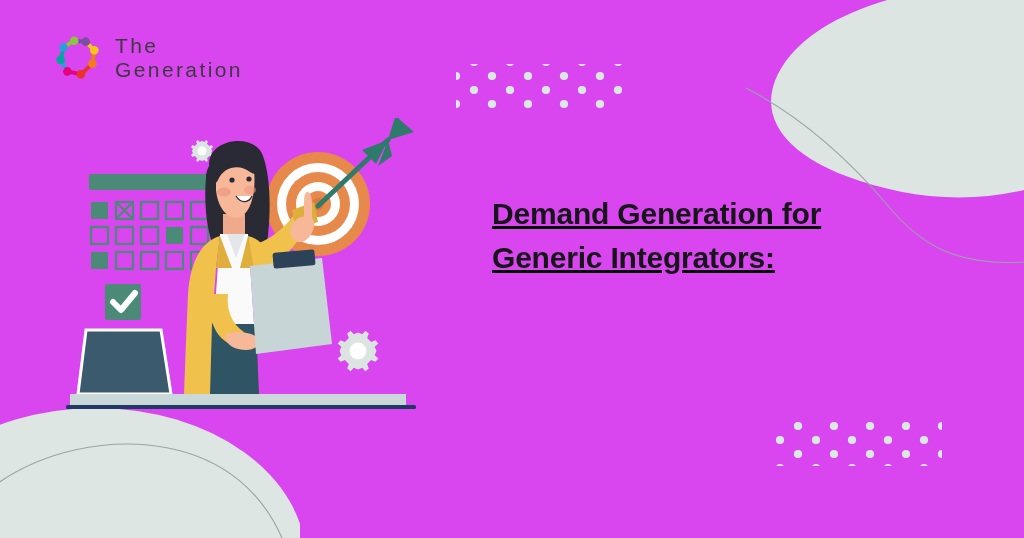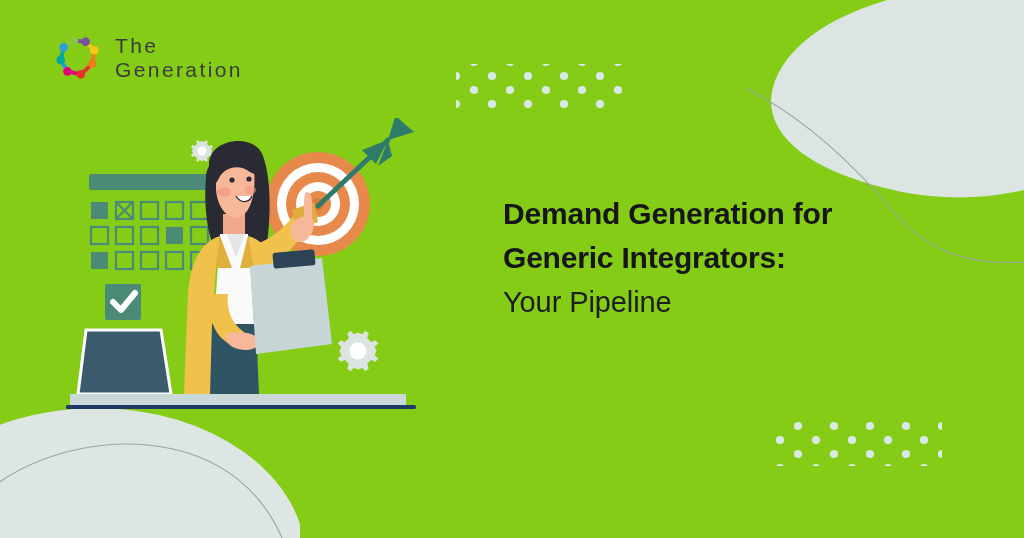--- a/index.html
+++ b/index.html
@@ -6,21 +6,21 @@
   * { margin:0; padding:0; box-sizing:border-box; }
   html, body {
     width:1024px; height:538px;
     background:#ffffff;
     font-family:"Liberation Sans", sans-serif;
     overflow:hidden;
   }
   #banner {
     position:relative;
     width:1024px; height:538px;
-    background:#84cc16;
+    background:#d946ef;
     overflow:hidden;
   }
 
   
   .bg-layer { position:absolute; inset:0; pointer-events:none; }
   .bg-svg { position:absolute; left:0; top:0; width:1024px; height:538px; }
 
   
   #logo {
     position:absolute; left:54px; top:33px;
@@ -45,22 +45,23 @@
   #illustration {
     position:absolute;
     left:60px; top:118px;
     width:390px; height:300px;
   }
   #illustration svg { width:100%; height:100%; display:block; }
 
   
   #headline {
     position:absolute;
-    left:503px; top:192px;
+    left:492px; top:192px;
     width:470px;
+    text-decoration:underline;
   }
   .headline-strong {
     display:block;
     font-family:"Liberation Sans", sans-serif;
     font-size:30px;
     font-weight:700;
     color:#16161a;
     line-height:1.46;
     letter-spacing:-0.2px;
   }
@@ -276,16 +277,15 @@
         <path d="M190,148 L262,140 L272,226 L196,236 Z" fill="#C8D5D7"></path>
         <rect x="213" y="133" width="42" height="16" rx="2.5" fill="#2B4257" transform="rotate(-5 234 141)"></rect>
       </g>
 
     </svg>
   </div>
 
   <div id="headline">
     <span class="headline-strong">Demand Generation for</span>
     <span class="headline-strong">Generic Integrators:</span>
-    <span class="headline-light">Your Pipeline</span>
   </div>
 
 </div>
 
 </body></html>

